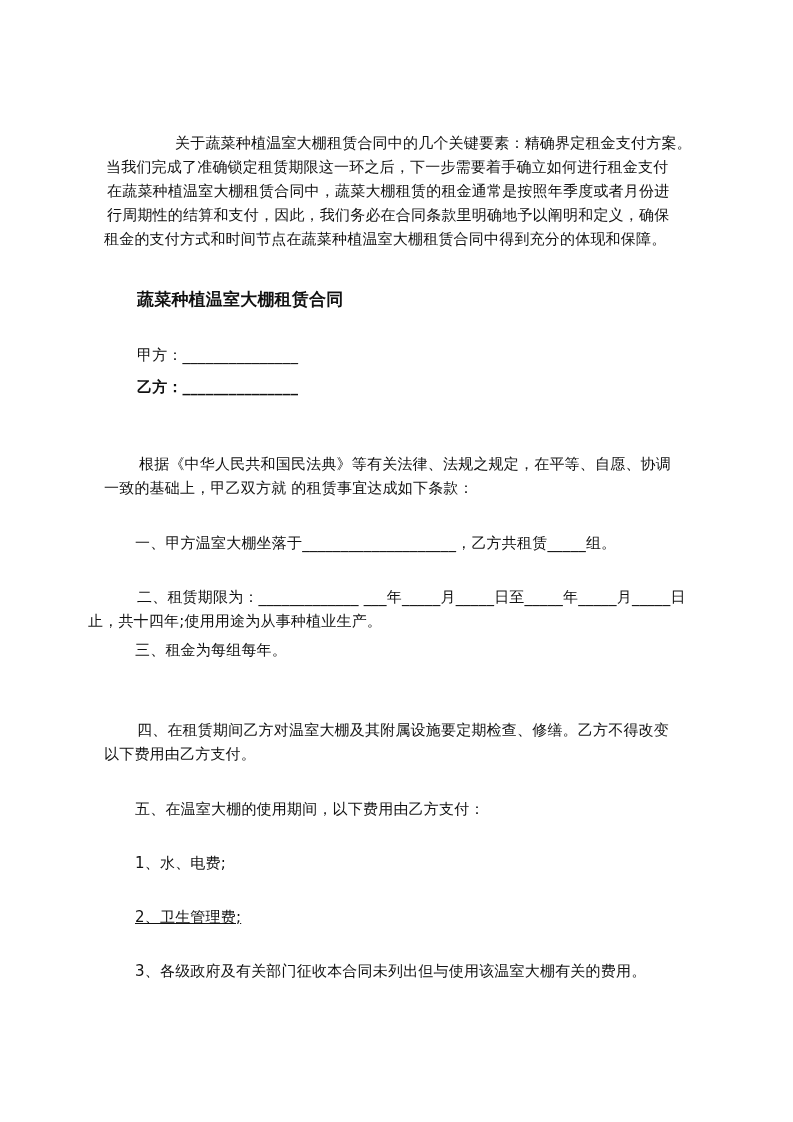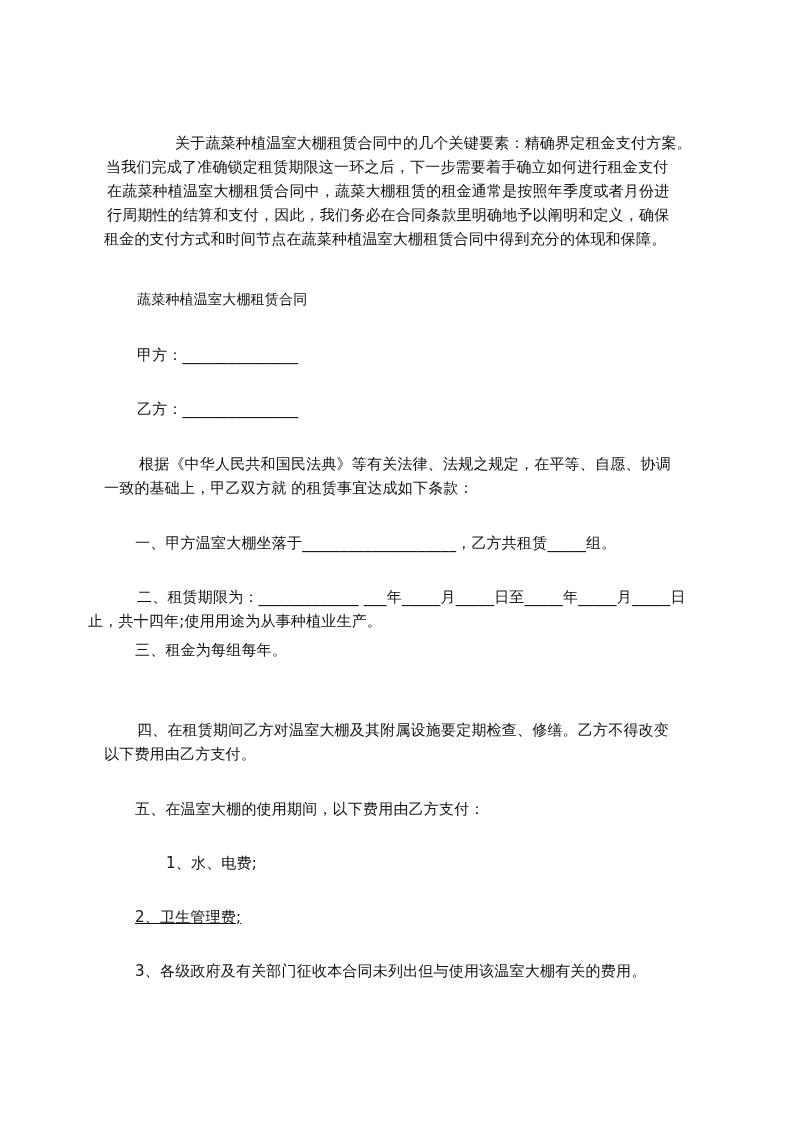--- a/index.html
+++ b/index.html
@@ -5,38 +5,38 @@
   html, body { margin: 0; padding: 0; background: #ffffff; }
   body {
     width: 793px; height: 1122px; position: relative; overflow: hidden;
     font-family: "DejaVu Sans", "Liberation Sans", sans-serif;
     color: #111111;
   }
   .line {
     position: absolute; left: 0; white-space: nowrap;
     font-size: 15px; line-height: 20px; letter-spacing: 0.2px;
   }
-  .title { font-weight: normal; font-size: 14px; }
+  .title { font-weight: bold; font-size: 17px; }
 </style>
 </head>
 <body>
 
 <div>
   <div>
     <div class="line" style="top:133px; left:175px;">关于蔬菜种植温室大棚租赁合同中的几个关键要素：精确界定租金支付方案。</div>
     <div class="line" style="top:157px; left:106px;">当我们完成了准确锁定租赁期限这一环之后，下一步需要着手确立如何进行租金支付</div>
     <div class="line" style="top:181px; left:107px;">在蔬菜种植温室大棚租赁合同中，蔬菜大棚租赁的租金通常是按照年季度或者月份进</div>
     <div class="line" style="top:205px; left:107px;">行周期性的结算和支付，因此，我们务必在合同条款里明确地予以阐明和定义，确保</div>
     <div class="line" style="top:229px; left:104px;">租金的支付方式和时间节点在蔬菜种植温室大棚租赁合同中得到充分的体现和保障。</div>
   </div>
 
   <div class="line title" style="top:289px; left:137px;">蔬菜种植温室大棚租赁合同</div>
 
   <div class="line" style="top:345px; left:137px;">甲方：_______________</div>
-  <div class="line" style="top:399px; left:137px;">乙方：_______________</div>
+  <div class="line" style="top:377px; left:137px;font-weight:bold;">乙方：_______________</div>
 
   <div>
     <div class="line" style="top:454px; left:139px;">根据《中华人民共和国民法典》等有关法律、法规之规定，在平等、自愿、协调</div>
     <div class="line" style="top:478px; left:104px;">一致的基础上，甲乙双方就 的租赁事宜达成如下条款：</div>
   </div>
 
   <div class="line" style="top:533px; left:135px;">一、甲方温室大棚坐落于____________________，乙方共租赁_____组。</div>
 
   <div>
     <div class="line" style="top:587px; left:137px;">二、租赁期限为：_____________ ___年_____月_____日至_____年_____月_____日</div>
@@ -46,17 +46,17 @@
   <div class="line" style="top:640px; left:135px;">三、租金为每组每年。</div>
 
   <div>
     <div class="line" style="top:720px; left:137px;">四、在租赁期间乙方对温室大棚及其附属设施要定期检查、修缮。乙方不得改变</div>
     <div class="line" style="top:744px; left:104px;">以下费用由乙方支付。</div>
   </div>
 
   <div class="line" style="top:799px; left:135px;">五、在温室大棚的使用期间，以下费用由乙方支付：</div>
 
   <div>
-    <div class="line" style="top:853px; left:135px;margin-left:31px;">1、水、电费;</div>
+    <div class="line" style="top:853px; left:135px;">1、水、电费;</div>
     <div class="line" style="top:907px; left:135px;text-decoration:underline;">2、卫生管理费;</div>
     <div class="line" style="top:961px; left:135px;">3、各级政府及有关部门征收本合同未列出但与使用该温室大棚有关的费用。</div>
   </div>
 </div>
 
 </body></html>

